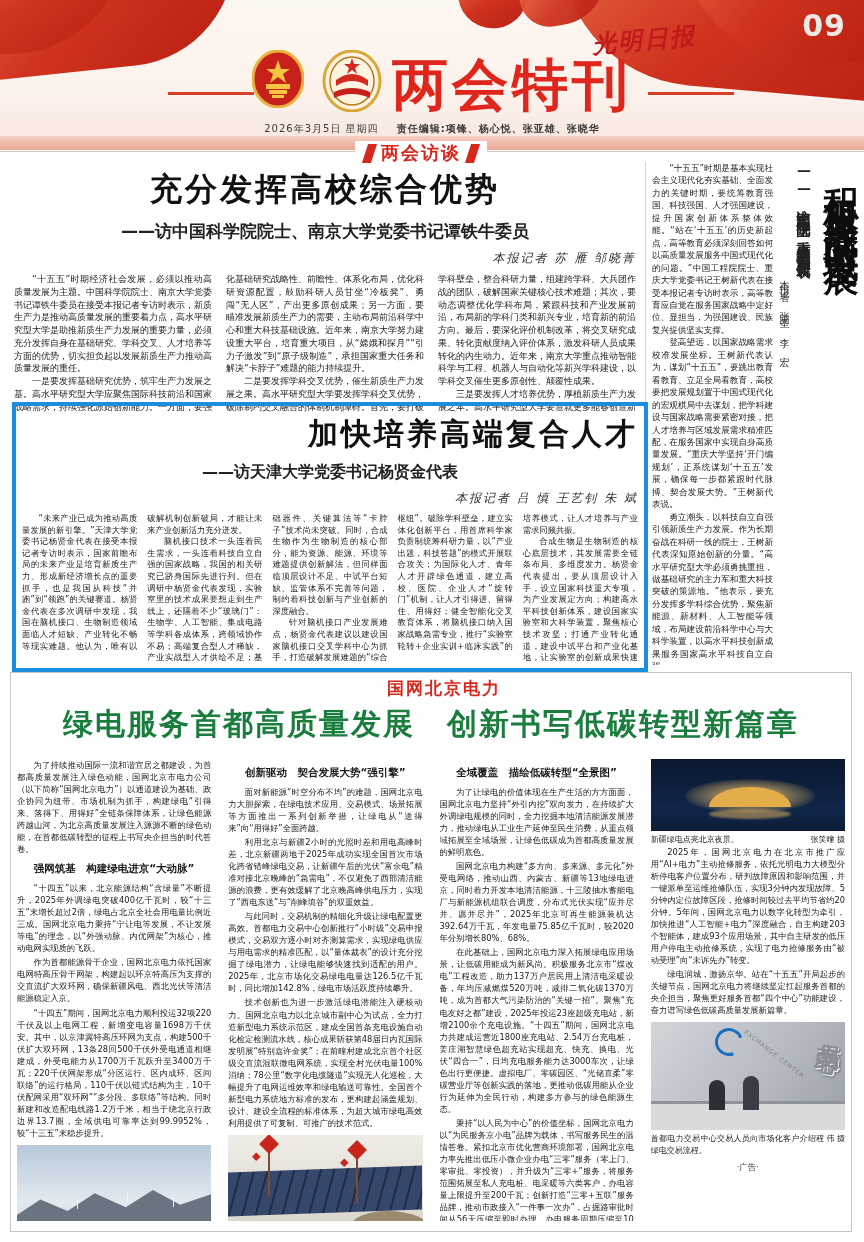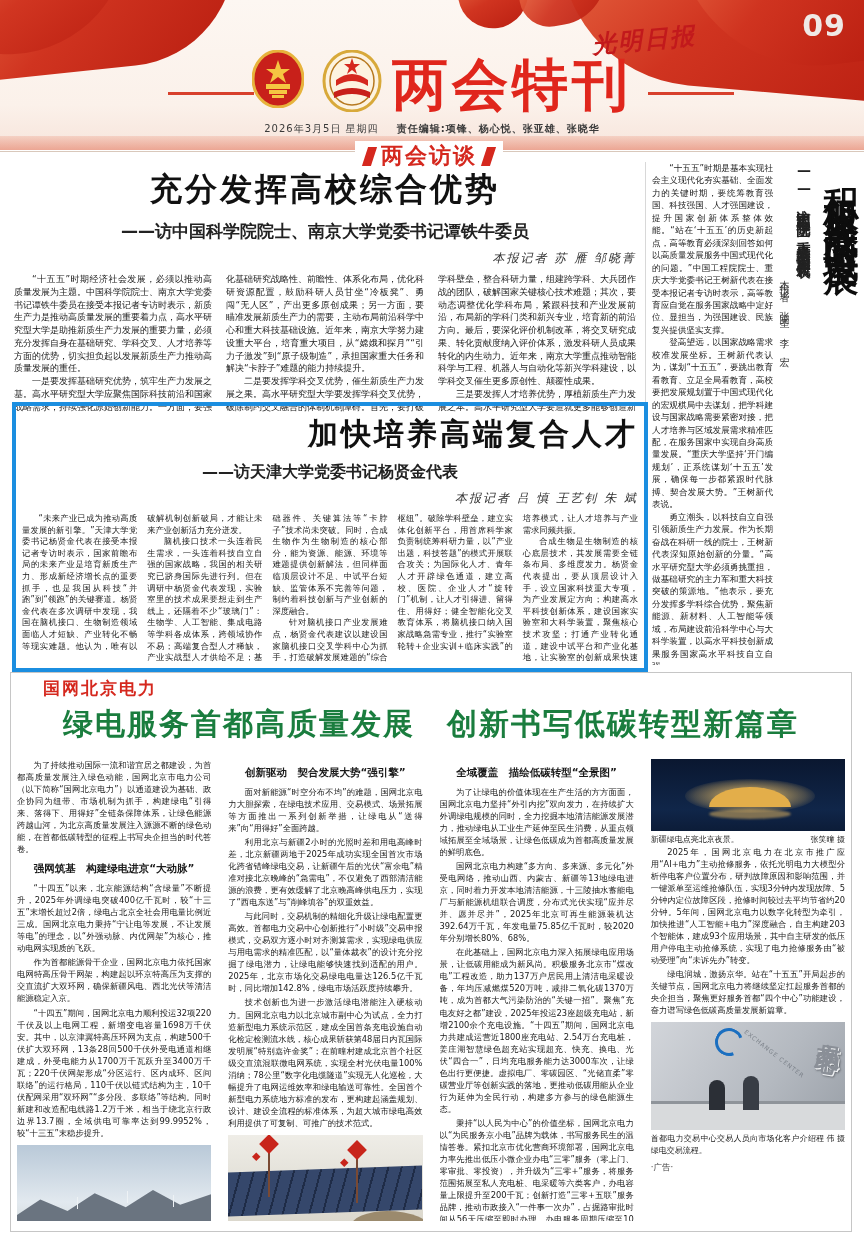--- a/index.html
+++ b/index.html
@@ -27,21 +27,21 @@
   .dash.dl{left:168px;width:86px;}
   .dash.dr{left:648px;width:86px;}
   .emblem{top:50px;}
   #date-line{left:0;top:122px;width:864px;text-align:center;font-size:10px;color:#3a3a3a;letter-spacing:1px;}
   #date-line b{margin-left:14px;font-weight:bold;}
 
   
   #badge-row{left:0;top:151px;width:864px;height:0;border-top:1px solid #d9c8bb;}
   #badge{left:355px;top:141px;background:#fff;padding:0 10px;display:flex;align-items:center;gap:7px;}
   #badge .bar{width:9px;height:19px;background:#d5281e;transform:skewX(-18deg);}
-  #badge .txt{color:#d5281e;font-weight:900;font-size:22px;letter-spacing:2px;}
+  #badge .txt{color:#d5281e;font-weight:900;font-size:18px;letter-spacing:2px;}
 
   
   #main-article{left:14px;top:166px;width:622px;height:234px;}
   #main-article h1{margin:2px 0 0;text-align:center;font-size:32px;letter-spacing:3px;font-weight:900;color:#111;}
   #main-article h2{margin:8px 0 0;text-align:center;font-size:17px;font-weight:bold;color:#222;}
   .byline{text-align:right;font-size:12px;color:#333;margin:7px 0 6px;letter-spacing:2px;font-style:italic;}
   .colwrap{columns:3;column-gap:14px;height:142px;overflow:hidden;font-size:9px;line-height:1.42;text-align:justify;}
   .colwrap p{margin:0;text-indent:2em;}
 
   
@@ -54,30 +54,30 @@
   #r-title{font-size:35px;font-weight:900;color:#0d0d0d;letter-spacing:8px;margin-left:4px;height:497px;}
 
   
   #blue-box{left:12px;top:402px;width:616px;height:254px;border:4px solid #1b8ee0;padding:4px 6px;box-sizing:content-box;}
   #blue-box h1{margin:4px 0 0;text-align:right;font-size:30px;letter-spacing:3px;font-weight:900;color:#111;}
   #blue-box h2{margin:7px 0 0;text-align:center;font-size:16px;font-weight:bold;color:#222;}
   #blue-box .colwrap{columns:5;column-gap:10px;height:152px;font-size:8.3px;line-height:1.4;}
 
   
   #ad-box{left:10px;top:672px;width:842px;height:560px;border:1px solid #c6c6c6;padding:4px 6px;box-sizing:border-box;background:#fff;}
-  #ad-brand{margin-left:26px;font-size:17px;font-weight:900;color:#d5281e;letter-spacing:2px;}
+  #ad-brand{margin-left:26px;font-size:17px;font-weight:900;color:#d5281e;letter-spacing:2px;text-align:center;}
   #ad-headline{text-align:center;font-size:30px;font-weight:900;color:#1a7d3e;letter-spacing:2px;margin-top:4px;}
   #ad-cols{display:grid;grid-template-columns:repeat(4,1fr);gap:17px;margin-top:14px;height:462px;}
   .adcol{overflow:hidden;font-size:8.3px;line-height:1.45;text-align:justify;}
   .adcol p{margin:0 0 2px;text-indent:2em;}
   .subhead{text-align:center;font-weight:900;font-size:10.5px;margin:6px 0;text-indent:0 !important;}
   .photo{position:relative;width:100%;overflow:hidden;margin-top:6px;}
   .caption{font-family:"DejaVu Serif",serif;font-size:8px;line-height:1.5;color:#222;margin-top:3px;text-align:justify;}
   .caption .credit{float:right;}
-  #ad-mark{text-align:left;font-size:8.5px;color:#444;margin-top:4px;font-family:"DejaVu Serif",serif;}
+  #ad-mark{text-align:center;font-size:8.5px;color:#444;margin-top:4px;font-family:"DejaVu Serif",serif;}
 
   
   #ph1{height:104px;background:linear-gradient(180deg,#b9c9d8 0%,#e2e9ef 55%,#c9cfcd 100%);}
   #ph1 .mb{position:absolute;left:0;bottom:18px;width:100%;height:52px;background:#6a7480;
       clip-path:polygon(0 70%,12% 40%,26% 62%,40% 28%,56% 55%,70% 22%,84% 50%,100% 30%,100% 100%,0 100%);}
   #ph1 .mf{position:absolute;left:0;bottom:0;width:100%;height:46px;background:#3e454d;
       clip-path:polygon(0 55%,15% 75%,30% 45%,48% 70%,65% 40%,82% 66%,100% 48%,100% 100%,0 100%);}
   #ph1 .st{position:absolute;left:6px;bottom:4px;width:52px;height:16px;background:#dfe3e6;border-top:2px solid #aab2b8;}
   #ph1 .tw{position:absolute;width:1px;height:12px;background:#eef2f5;}
 

